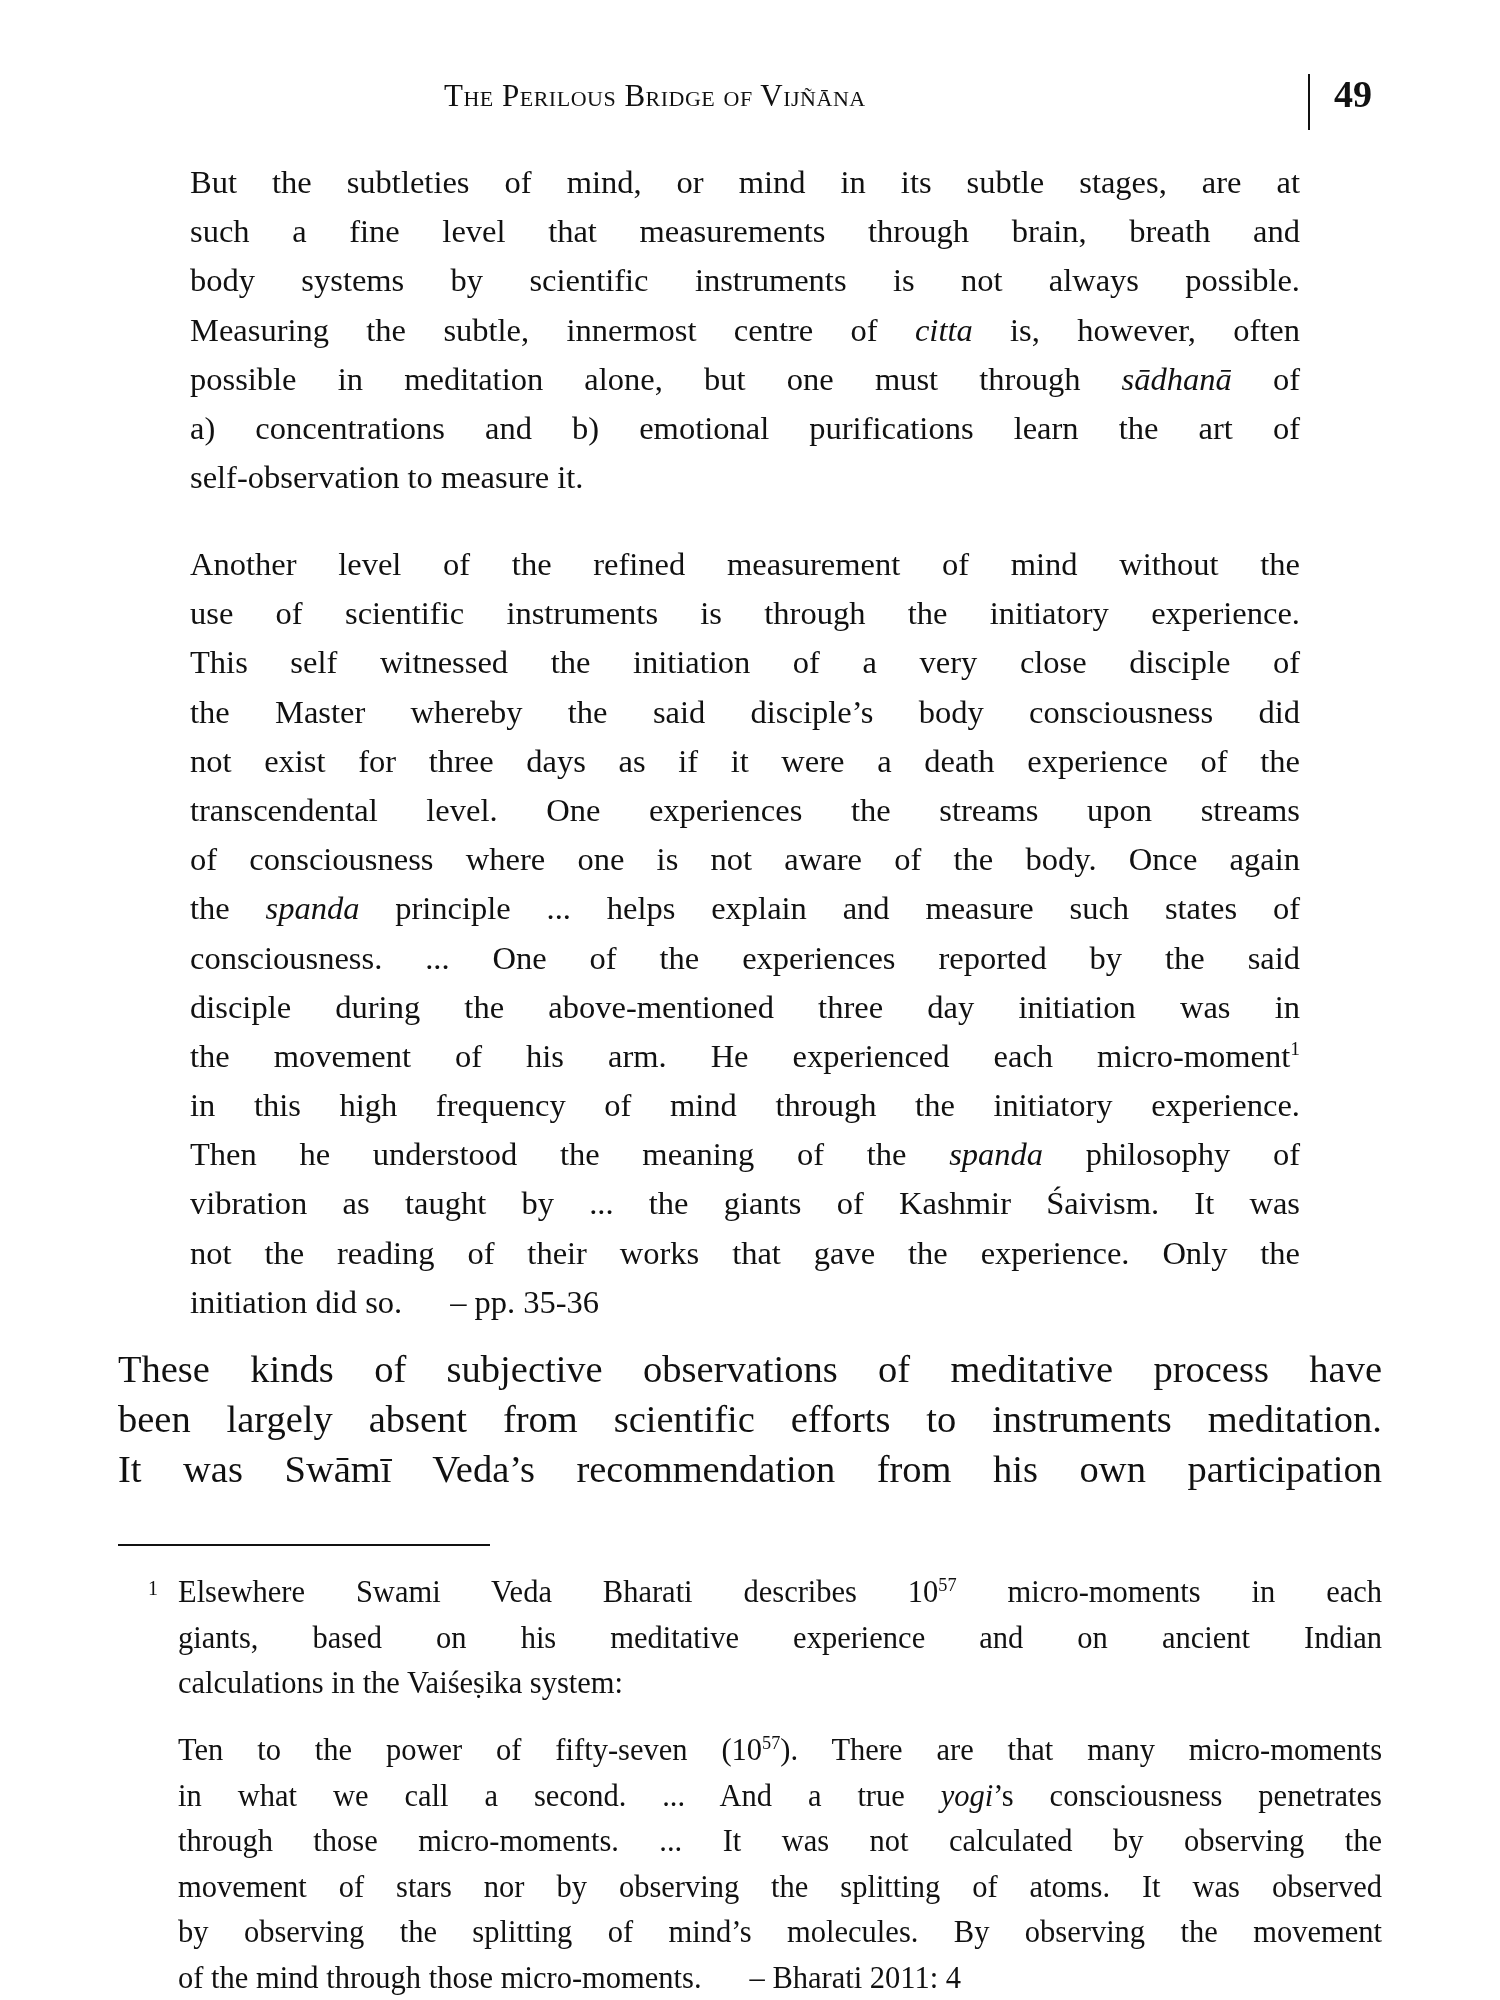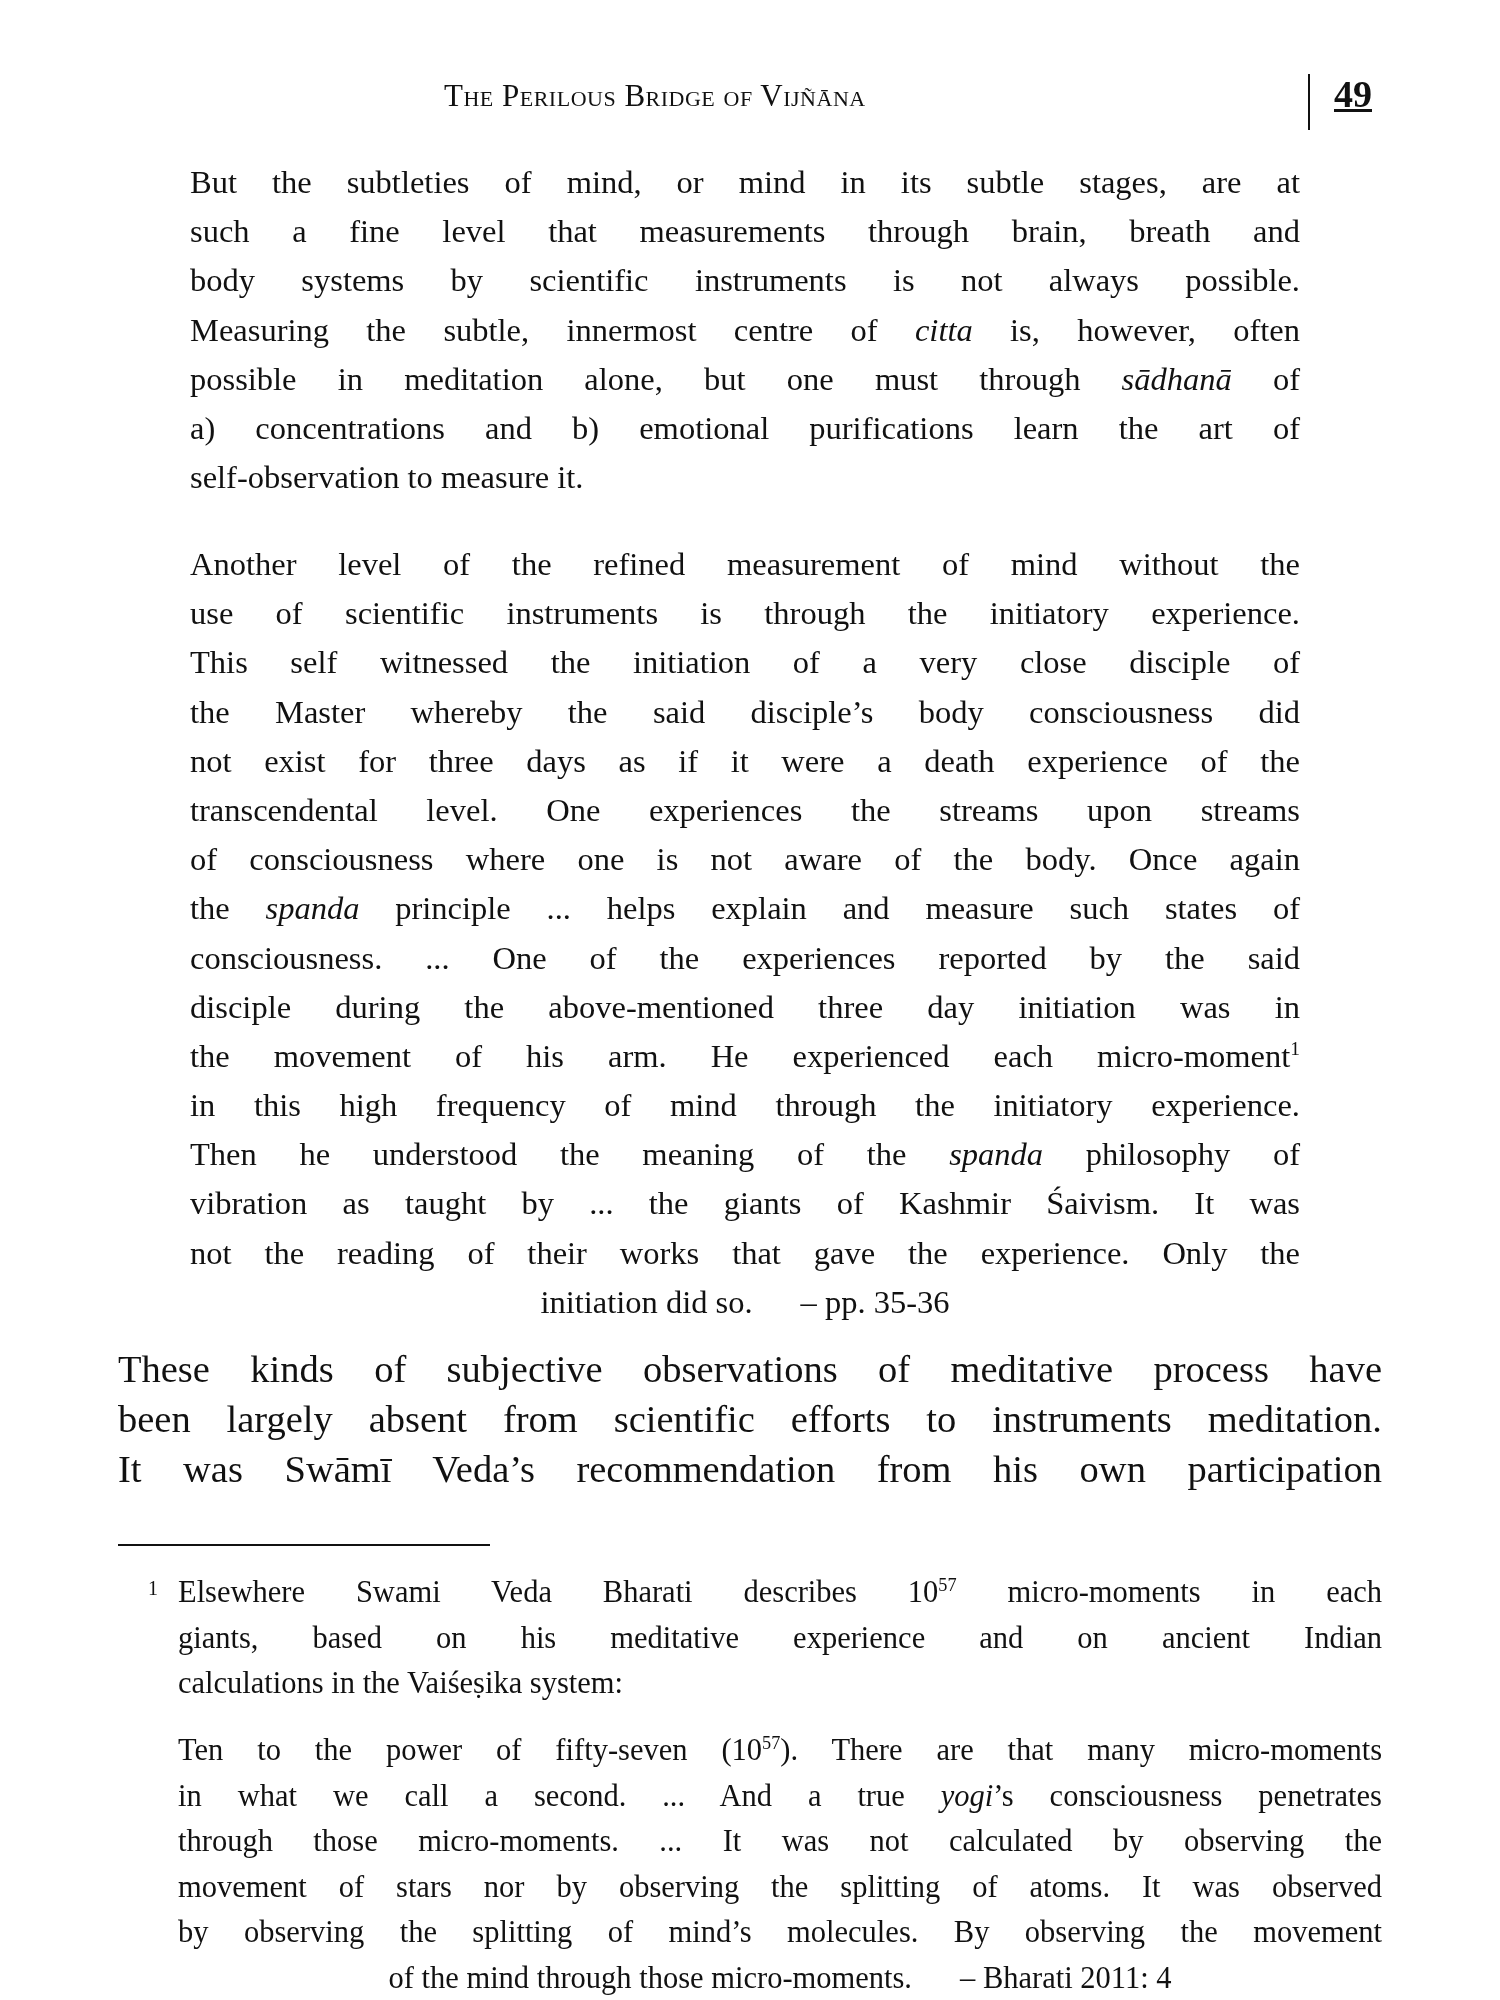--- a/index.html
+++ b/index.html
@@ -2,28 +2,28 @@
 <html><head>
 <meta charset="utf-8">
 <style>
   html, body { margin: 0; padding: 0; background: #ffffff; }
   body { width: 1500px; height: 2000px; position: relative; overflow: hidden; color: #111; font-family: "Liberation Serif", "DejaVu Serif", serif; }
   .page { position: absolute; left: 0; top: 0; width: 1500px; height: 2000px; background: #fff; }
 
   .running-head { position: absolute; top: 70px; left: 0; width: 1500px; height: 60px; margin-left: 24px; }
   .running-title { position: absolute; left: 420px; top: 8px; font-size: 31px; letter-spacing: 0.5px; font-variant: small-caps; white-space: nowrap; }
   .head-rule { position: absolute; left: 1284px; top: 4px; width: 2px; height: 56px; background: #111; }
-  .page-number { position: absolute; left: 1310px; top: 2px; font-size: 38px; font-weight: bold; text-decoration: underline; }
+  .page-number { position: absolute; left: 1310px; top: 2px; font-size: 38px; font-weight: bold; }
 
   .quote { position: absolute; left: 190px; width: 1110px; font-size: 32.5px; line-height: 49.2px; text-align: justify; }
   .quote .line { display: block; text-align: justify; text-align-last: justify; white-space: nowrap; height: 49.2px; }
   .quote .line.last { text-align-last: left; }
   .q1 { top: 158px; }
   .q2 { top: 540px; }
-  .cite-line { display: flex; justify-content: center; gap: 48px; }
+  .cite-line { display: flex; justify-content: flex-start; gap: 48px; }
 
   .body-text { position: absolute; left: 118px; top: 1344px; width: 1264px; font-size: 38.5px; line-height: 50px; }
   .body-text .line { display: block; text-align: justify; text-align-last: justify; white-space: nowrap; height: 50px; }
 
   .footnote-rule { position: absolute; left: 118px; top: 1544px; width: 372px; height: 2px; background: #111; }
   .footnote { position: absolute; left: 178px; width: 1204px; font-size: 30.5px; line-height: 45.5px; }
   .footnote .line { display: block; text-align: justify; text-align-last: justify; white-space: nowrap; height: 45.5px; }
   .footnote .line.last { text-align-last: left; }
   .fn1 { top: 1570px; }
   .fn2 { top: 1728px; left: 178px; }

